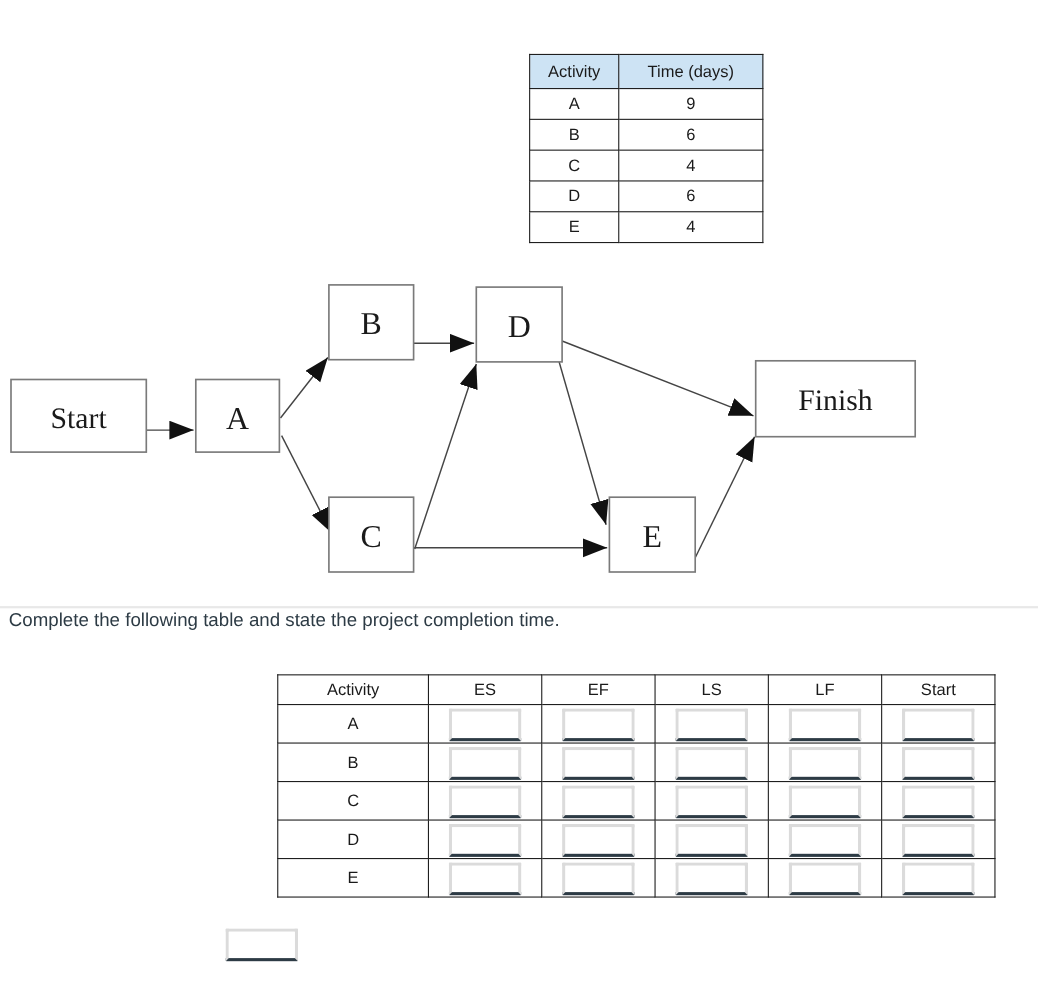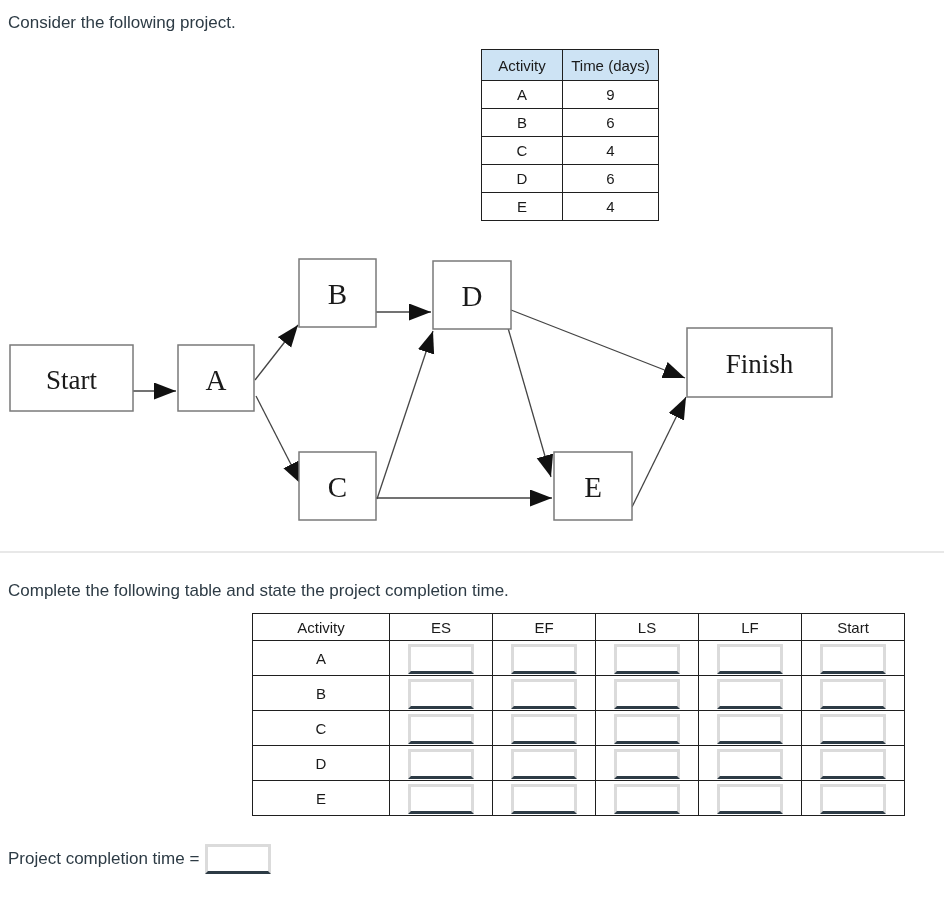--- a/index.html
+++ b/index.html
@@ -13,21 +13,21 @@
 
   
   table.acttbl { border-collapse:collapse; background:#fff; }
   .acttbl th, .acttbl td {
     border:1.5px solid #1f1f1f; text-align:center; vertical-align:middle;
     font-size:15px; font-weight:400; color:#1a1a1a; padding:0;
   }
   .acttbl th { background:#cde3f4; height:31px; }
   .acttbl td { height:28px; }
   .acttbl .c-act { width:81px; }
-  .acttbl .c-time { width:96px; }
+  .acttbl .c-time { width:131px; }
 
   
   table.schtbl { border-collapse:collapse; background:#fff; }
   .schtbl th, .schtbl td {
     border:1.5px solid #1f1f1f; text-align:center; vertical-align:middle;
     font-size:15px; font-weight:400; color:#1a1a1a; padding:0;
   }
   .schtbl th { height:27px; }
   .schtbl td { height:34px; }
   .schtbl .c0 { width:137px; }
@@ -44,21 +44,20 @@
 
   .divider { background:#e8e8e8; height:2px; width:944px; }
 
   svg text { font-family:"Liberation Serif", serif; fill:#1a1a1a; }
 </style>
 </head>
 <body>
 
 <div class="page">
 
-  <div class="abs heading" style="left:8px; top:13px;">Consider the following project.</div>
 
   <table class="acttbl abs" style="left:481px; top:49px;">
     <tbody>
         <tr>
       <th class="c-act">Activity</th>
       <th class="c-time">Time (days)</th>
     </tr>
     <tr>
       <td>A</td>
       <td>9</td>
@@ -116,21 +115,21 @@
       <text x="337.5" y="64" font-size="29">B</text>
       <text x="337.5" y="257" font-size="29">C</text>
       <text x="472" y="66" font-size="29">D</text>
       <text x="593" y="257" font-size="29">E</text>
       <text x="759.5" y="133" font-size="27">Finish</text>
     </g>
   </svg>
 
   <div class="abs divider" style="left:0; top:551px;"></div>
 
-  <div class="abs heading" style="left:8px; top:581px;">Complete the following table and state the project completion time.</div>
+  <div class="abs heading" style="left:8px; top:554px;">Complete the following table and state the project completion time.</div>
 
   <table class="schtbl abs" style="left:252px; top:613px;">
     <tbody>
         <tr>
       <th class="c0">Activity</th>
       <th class="cn">ES</th>
       <th class="cn">EF</th>
       <th class="cn">LS</th>
       <th class="cn">LF</th>
       <th class="cn">Start</th>
@@ -221,16 +220,15 @@
       <td>
             <input type="text" class="blank" value="" style="">
           </td>
       <td>
             <input type="text" class="blank" value="" style="">
           </td>
     </tr>
   </tbody>
     </table>
 
-  <div class="abs heading" style="left:8px; top:849px;">Project completion time =</div>
   <input type="text" class="blank inline abs" style="left: 205px; top: 844px;" value="">
 
 </div>
 
 </body></html>

